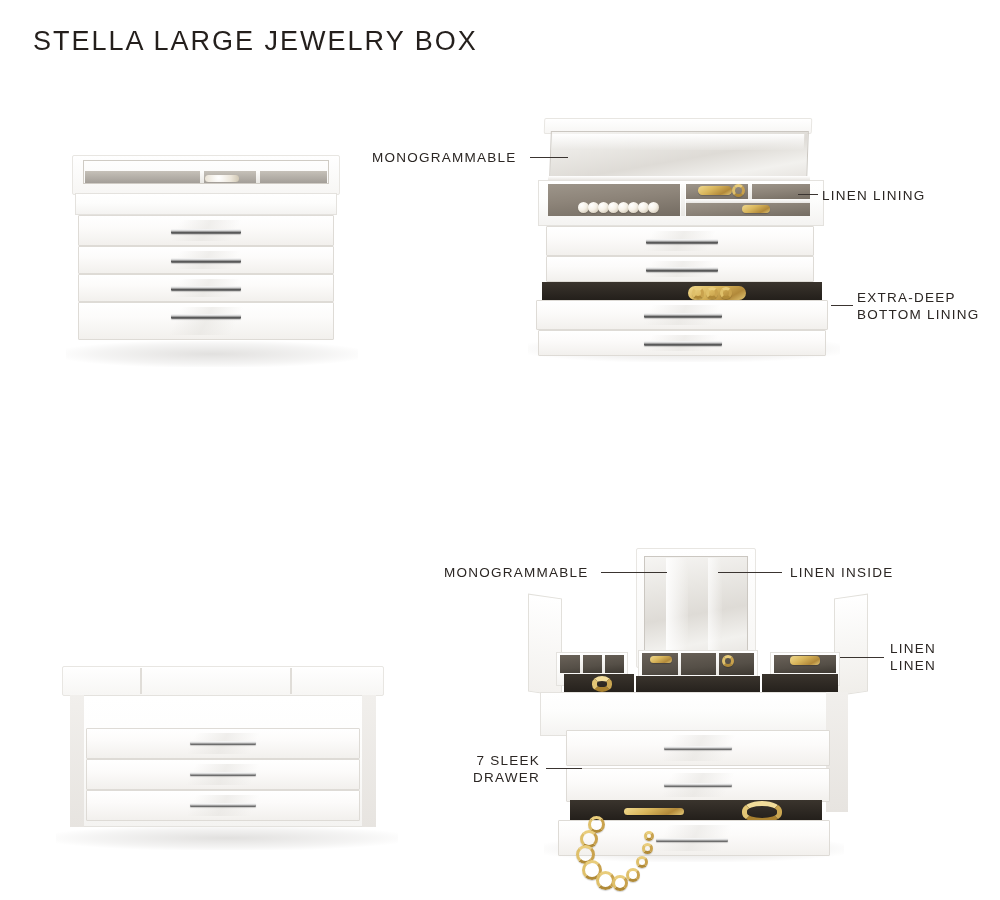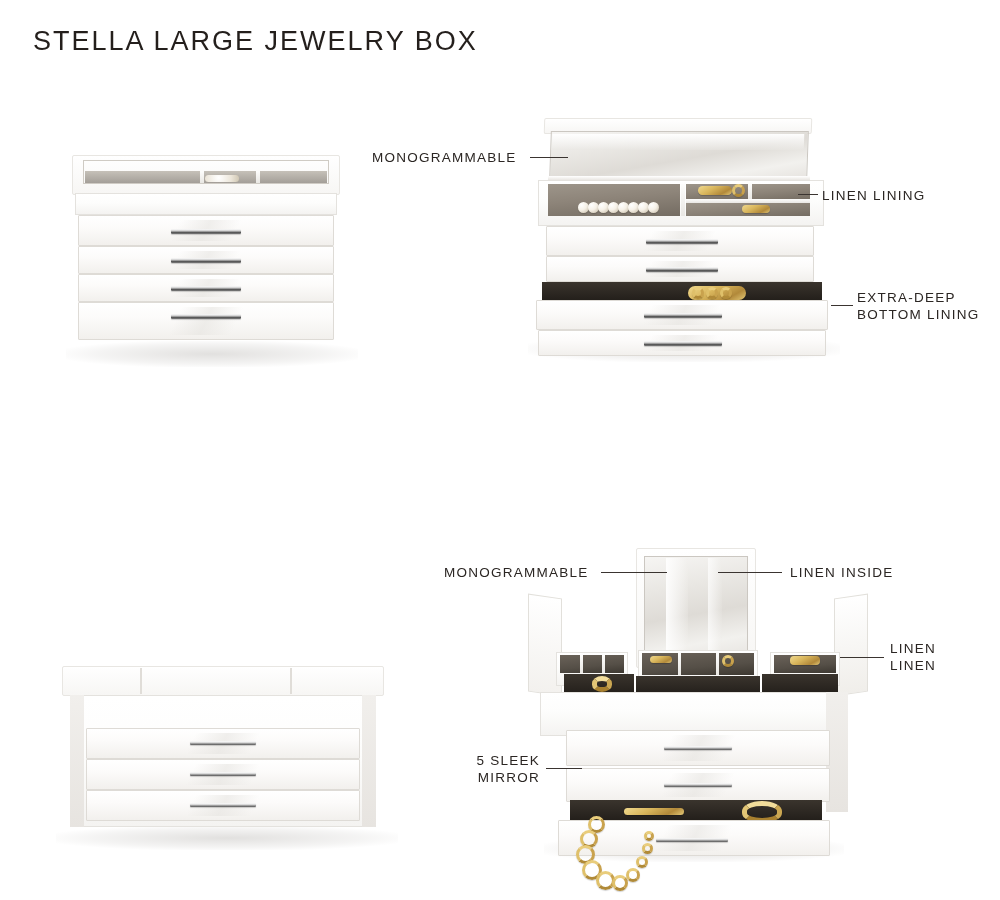--- a/index.html
+++ b/index.html
@@ -361,18 +361,18 @@
   </div>
   <div class="leader" style="left:718px; top:572px; width:64px;"></div>
 
   <div class="callout" style="left:890px; top:640px;">
     <div>LINEN</div>
     <div>LINEN</div>
   </div>
   <div class="leader" style="left:840px; top:657px; width:44px;"></div>
 
   <div class="callout right-align" style="left:436px; top:752px; width:104px;">
-    <div>5 SLEEK</div>
-    <div>MIRROR</div>
+    <div>7 SLEEK</div>
+    <div>DRAWER</div>
   </div>
   <div class="leader" style="left:546px; top:768px; width:36px;"></div>
 
 </div>
 
 </body></html>

